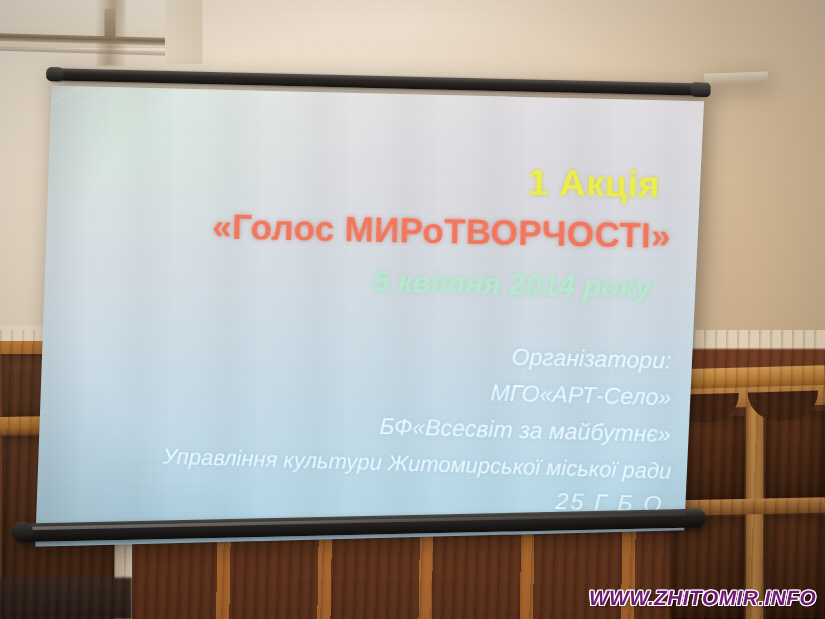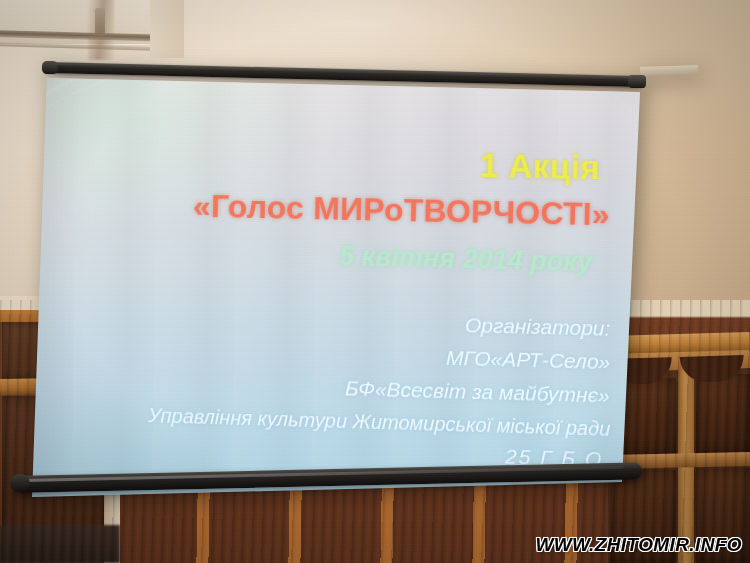--- a/index.html
+++ b/index.html
@@ -339,21 +339,21 @@
     text-shadow:0 0 4px rgba(120,190,225,.55);
     transform:rotate(1.7deg);
   }
 
   
   .watermark{
     position:absolute;right:8px;bottom:7px;
     font-family:"Liberation Sans",sans-serif;
     font-weight:bold;font-style:italic;
     font-size:19px;letter-spacing:.4px;
-    color:#000000;
+    color:#701a75;
     -webkit-text-stroke:0px;
     text-shadow:
       1px 0 0 #fff, -1px 0 0 #fff, 0 1px 0 #fff, 0 -1px 0 #fff,
       1px 1px 0 #fff, -1px -1px 0 #fff, 1px -1px 0 #fff, -1px 1px 0 #fff,
       2px 2px 3px rgba(0,0,0,.35);
     pointer-events:none;
   }
 
   
   .grain{

